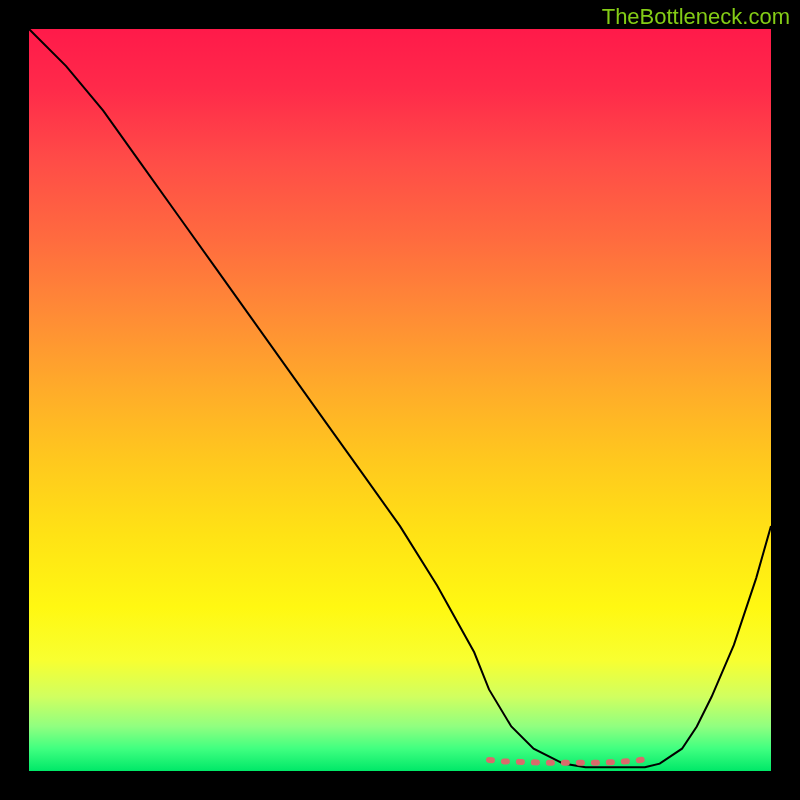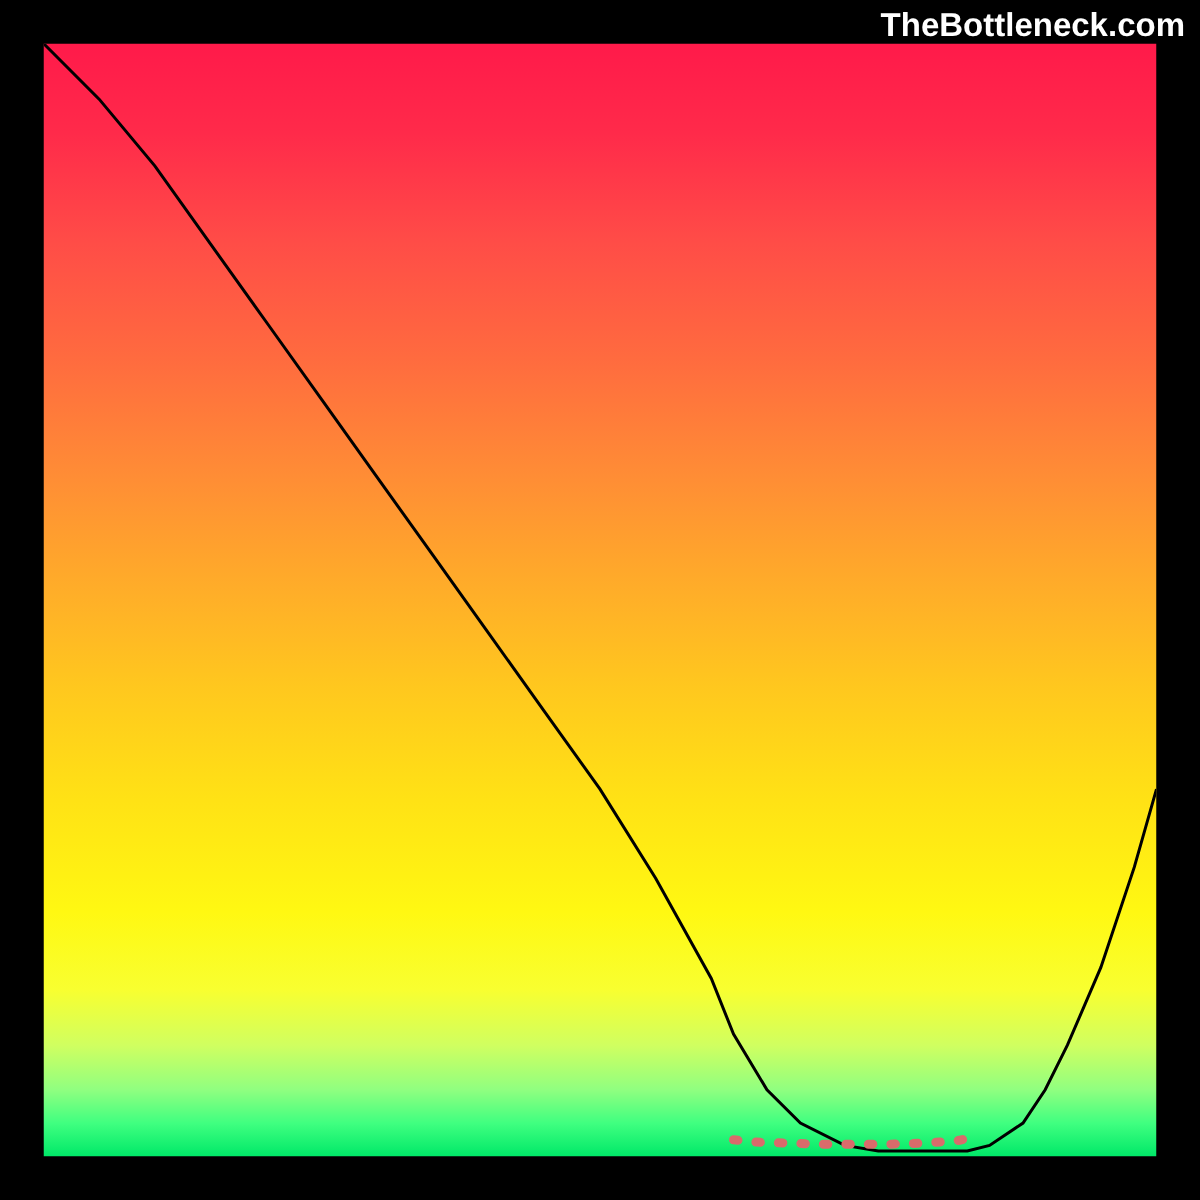--- a/index.html
+++ b/index.html
@@ -7,23 +7,23 @@
     width: 800px;
     height: 800px;
     background: #000;
     position: relative;
     font-family: Arial, sans-serif;
   }
   .watermark {
     position: absolute;
     top: 4px;
     right: 10px;
-    color: #ffffff;
+    color: #84cc16;
     font-size: 22px;
-    font-weight: 700;
+    font-weight: 400;
     z-index: 10;
     text-align: right;
   }
   .plot-area {
     position: absolute;
     left: 29px;
     top: 29px;
     width: 742px;
     height: 742px;
     overflow: hidden;

